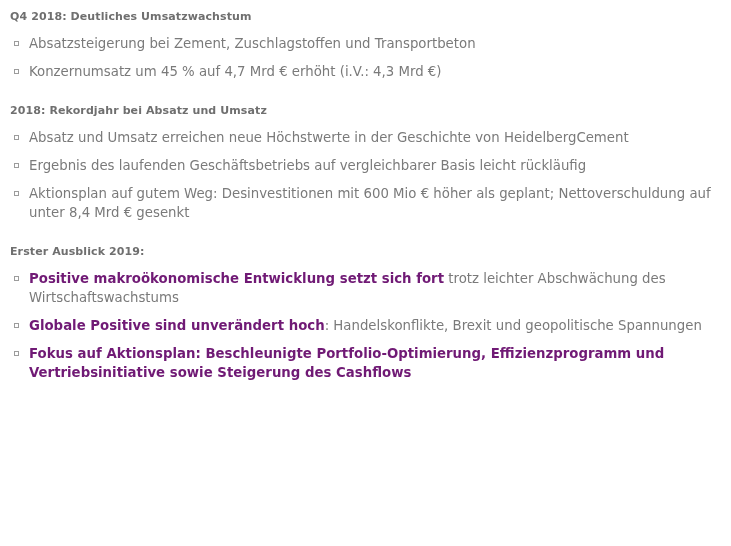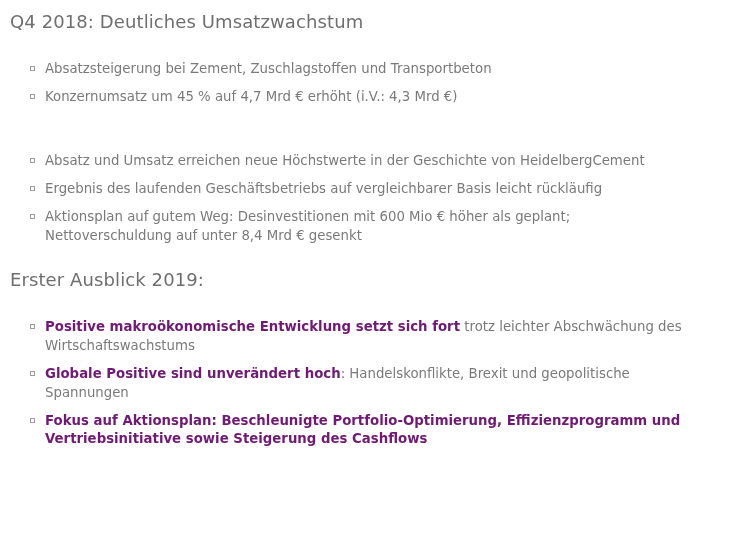--- a/index.html
+++ b/index.html
@@ -18,34 +18,34 @@
     position: relative;
     width: 731px;
     height: 546px;
     box-sizing: border-box;
     padding: 10px 14px 0 8px;
   }
   .section {
     margin-bottom: 0;
   }
   .heading {
-    font-size: 18px;
-    font-weight: 400;
+    font-size: 11px;
+    font-weight: 700;
     color: #6f6f6f;
     line-height: 1.3;
     margin: 0 0 4px 0;
     padding-left: 2px;
     letter-spacing: 0.1px;
   }
   .section + .section {
     margin-top: 22px;
   }
   ul.bullets {
     list-style: none;
-    margin: 16px;
+    margin: 0;
     padding: 0;
   }
   ul.bullets > li {
     position: relative;
     padding-left: 21px;
     margin: 0 0 9px 0;
     font-size: 13.3px;
     line-height: 1.42;
     color: #7a7a7a;
   }
@@ -82,20 +82,21 @@
         <span class="bold"></span><span>Absatzsteigerung bei Zement, Zuschlagstoffen und Transportbeton</span>
       </li>
       <li>
         <span class="marker"></span>
         <span class="bold"></span><span>Konzernumsatz um 45 % auf 4,7 Mrd € erhöht (i.V.: 4,3 Mrd €)</span>
       </li>
     </ul>
   </div>
 
   <div class="section">
+    <h2 class="heading">2018: Rekordjahr bei Absatz und Umsatz</h2>
     <div class="spacer-sm"></div>
     <ul class="bullets">
       <li>
         <span class="marker"></span>
         <span class="bold"></span><span>Absatz und Umsatz erreichen neue Höchstwerte in der Geschichte von HeidelbergCement</span>
       </li>
       <li>
         <span class="marker"></span>
         <span class="bold"></span><span>Ergebnis des laufenden Geschäftsbetriebs auf vergleichbarer Basis leicht rückläufig</span>
       </li>

